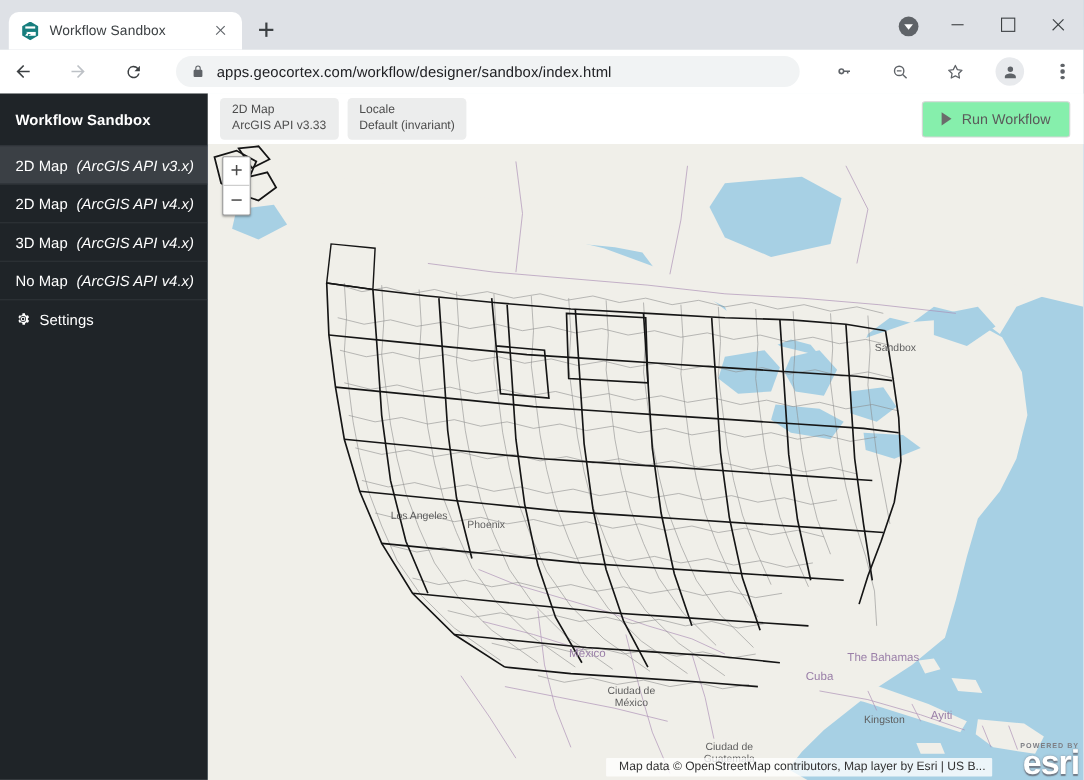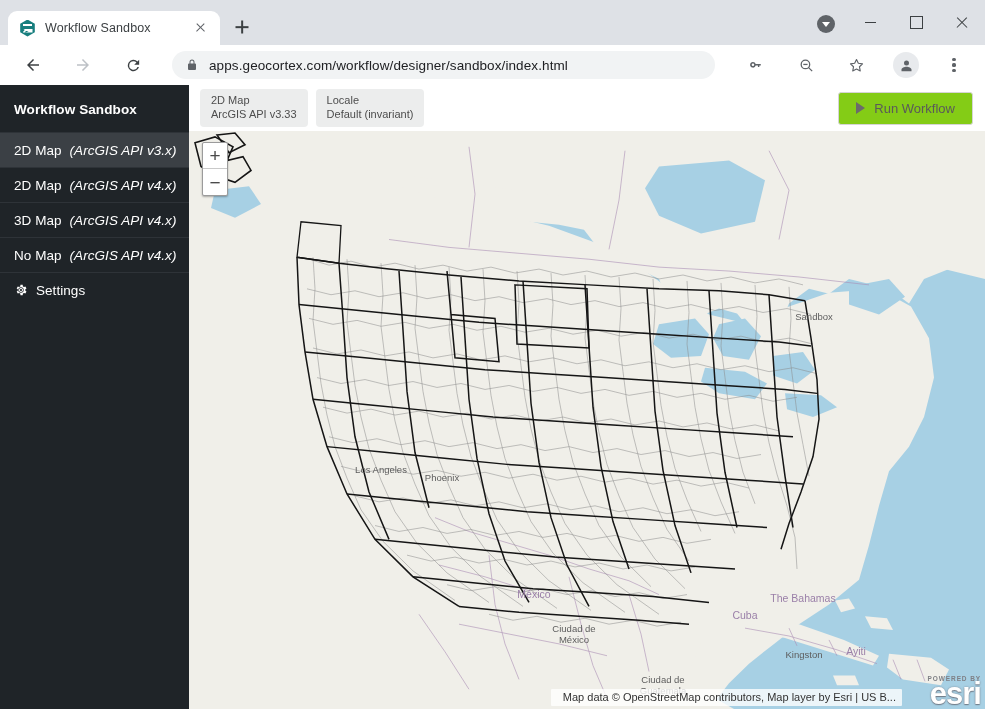--- a/index.html
+++ b/index.html
@@ -69,21 +69,21 @@
   .dl-badge {
     position: absolute; right: 150px; top: 15px;
     width: 18px; height: 18px; border-radius: 50%; background: #5f6368;
     display: flex; align-items: center; justify-content: center;
   }
   .dl-badge::before {
     content: ""; border-left: 4.5px solid transparent; border-right: 4.5px solid transparent;
     border-top: 5px solid #fff; margin-top: 1px;
   }
 
-  .toolbar { height: 40px; background: #ffffff; display: flex; align-items: center; padding: 0 18px; gap: 20px; flex: none; }
+  .toolbar { height: 40px; background: #ffffff; display: flex; align-items: center; padding: 0 6px; gap: 20px; flex: none; }
   .tb-btn { width: 30px; height: 30px; display: flex; align-items: center; justify-content: center; flex: none; position: relative; border-radius: 50%; }
   .arrow-svg { display: block; }
   .omnibox {
     flex: 1; height: 28px; background: #f1f3f4; border-radius: 14px;
     display: flex; align-items: center; padding: 0 14px; gap: 11px;
     margin: 0 6px 0 4px; min-width: 0;
   }
   .omni-url { font-size: 13.5px; color: #202124; white-space: nowrap; overflow: hidden; text-overflow: ellipsis; letter-spacing: .1px; }
   .avatar { width: 26px; height: 26px; border-radius: 50%; background: #e8eaed; display: flex; align-items: center; justify-content: center; flex: none; margin: 0 2px; }
   .kebab { width: 26px; height: 26px; display: flex; flex-direction: column; align-items: center; justify-content: center; gap: 2.6px; flex: none; }
@@ -109,21 +109,21 @@
   .apptop { height: 46px; display: flex; align-items: center; padding: 0 12px 0 11px; gap: 8px; background: #fff; flex: none; }
   .chip {
     background: #eceded; border-radius: 4px;
     padding: 5px 11px 6px 11px;
     line-height: 1.22; color: #4d4d4d; font-size: 11px;
   }
   .chip .c1 { display: block; }
   .chip .c2 { display: block; }
   .run-btn {
     margin-left: auto;
-    border: 1px solid #d5d5d5; border-radius: 3px; background: #84cc16;
+    border: 1px solid #d5d5d5; border-radius: 3px; background: #86efac;
     padding: 8px 17px; font-size: 13px; color: #5a5a5a;
     display: flex; align-items: center; gap: 9px;
   }
   .play { width: 0; height: 0; border-left: 9px solid #6b6b6b; border-top: 6px solid transparent; border-bottom: 6px solid transparent; flex: none; }
 
   .mapwrap { flex: 1; position: relative; overflow: hidden; background: #a7d0e4; }
   .mapsvg { position: absolute; inset: 0; width: 100%; height: 100%; display: block; }
 
   .zoomctl {
     position: absolute; left: 13px; top: 11px; width: 26px;

